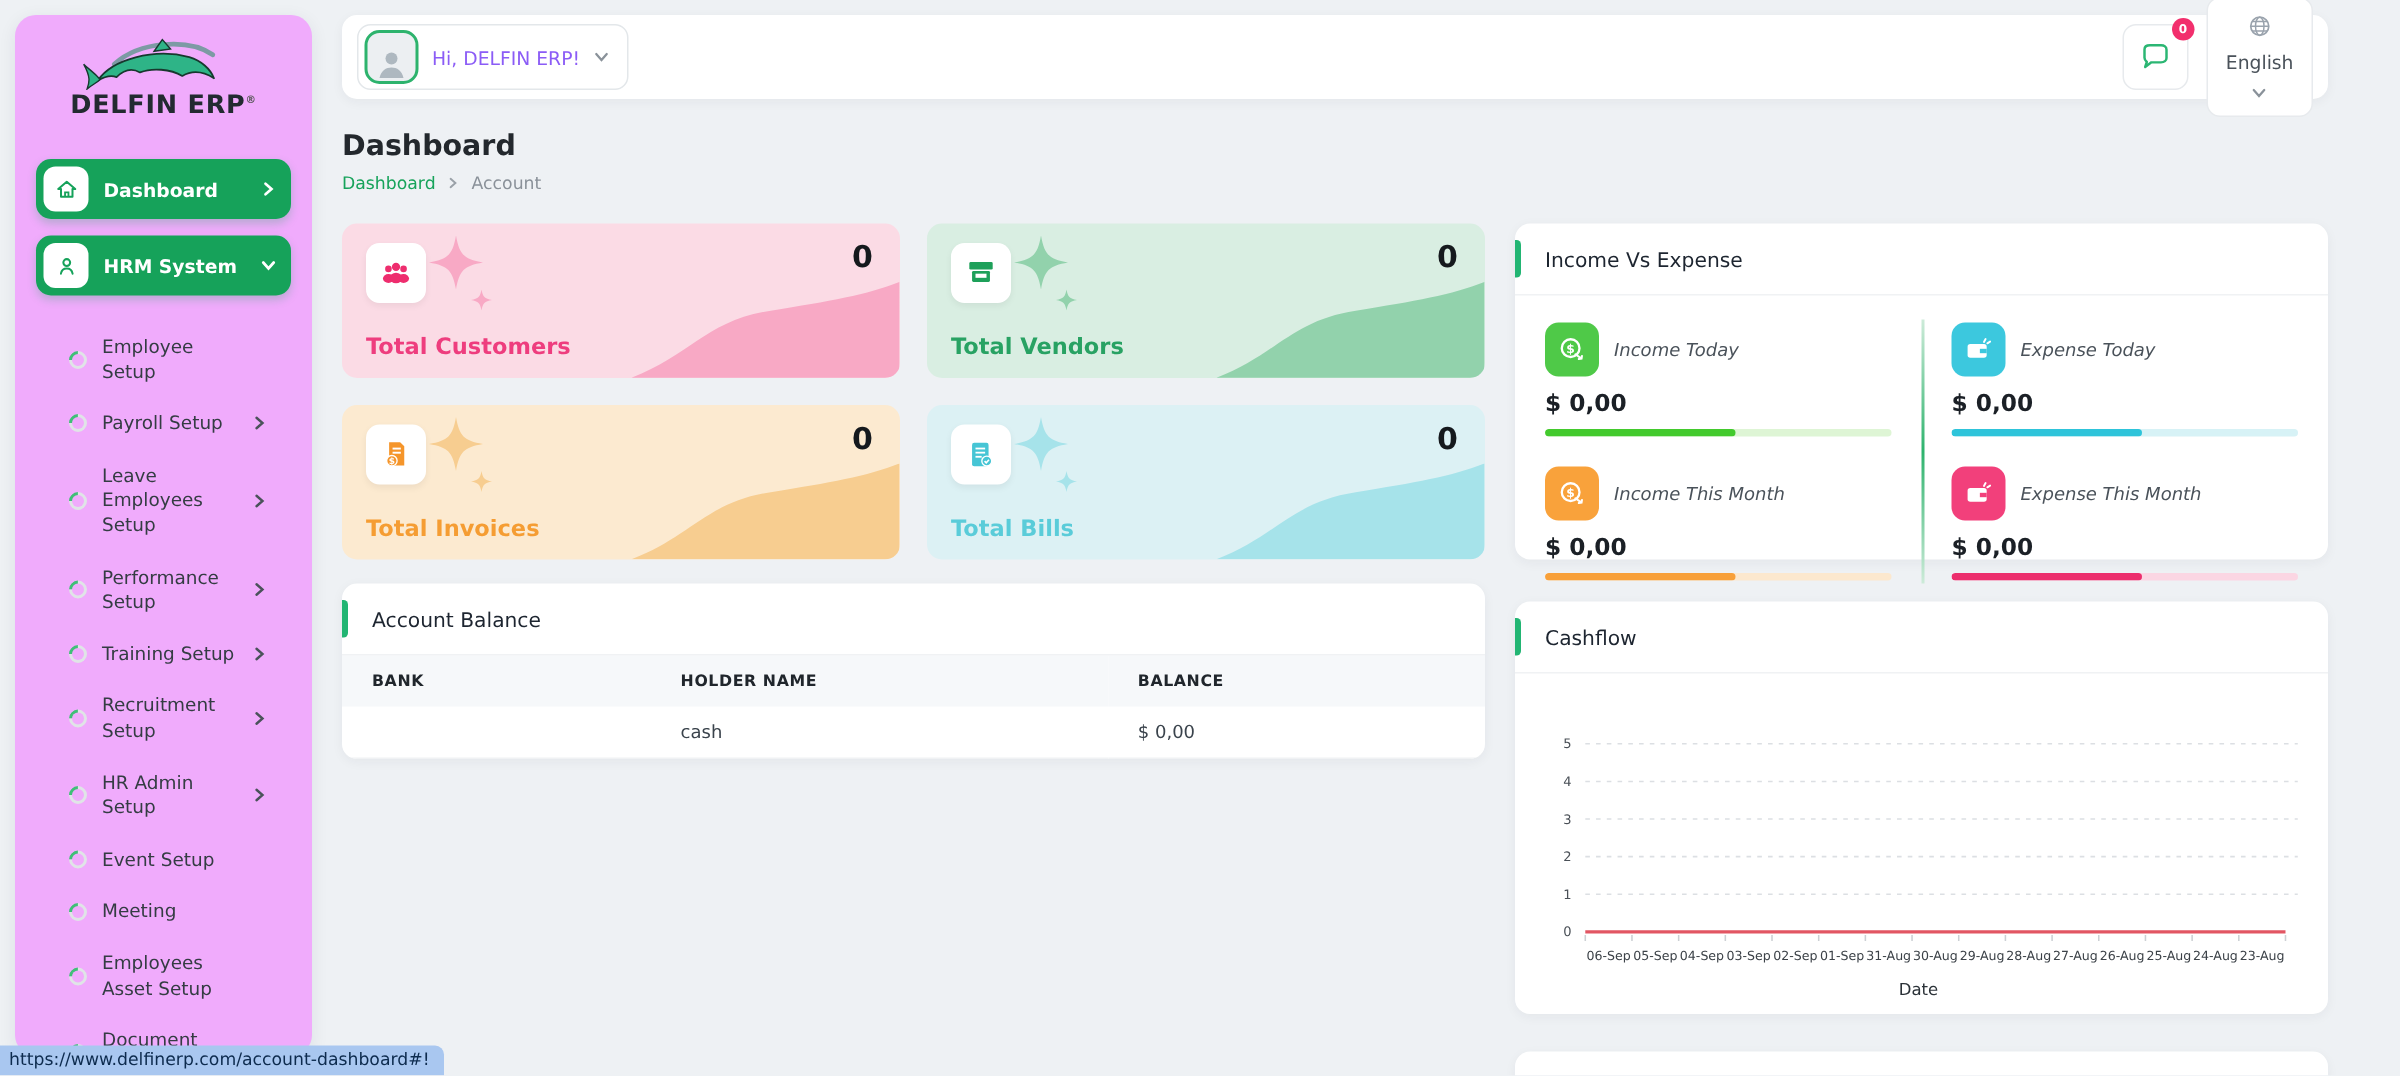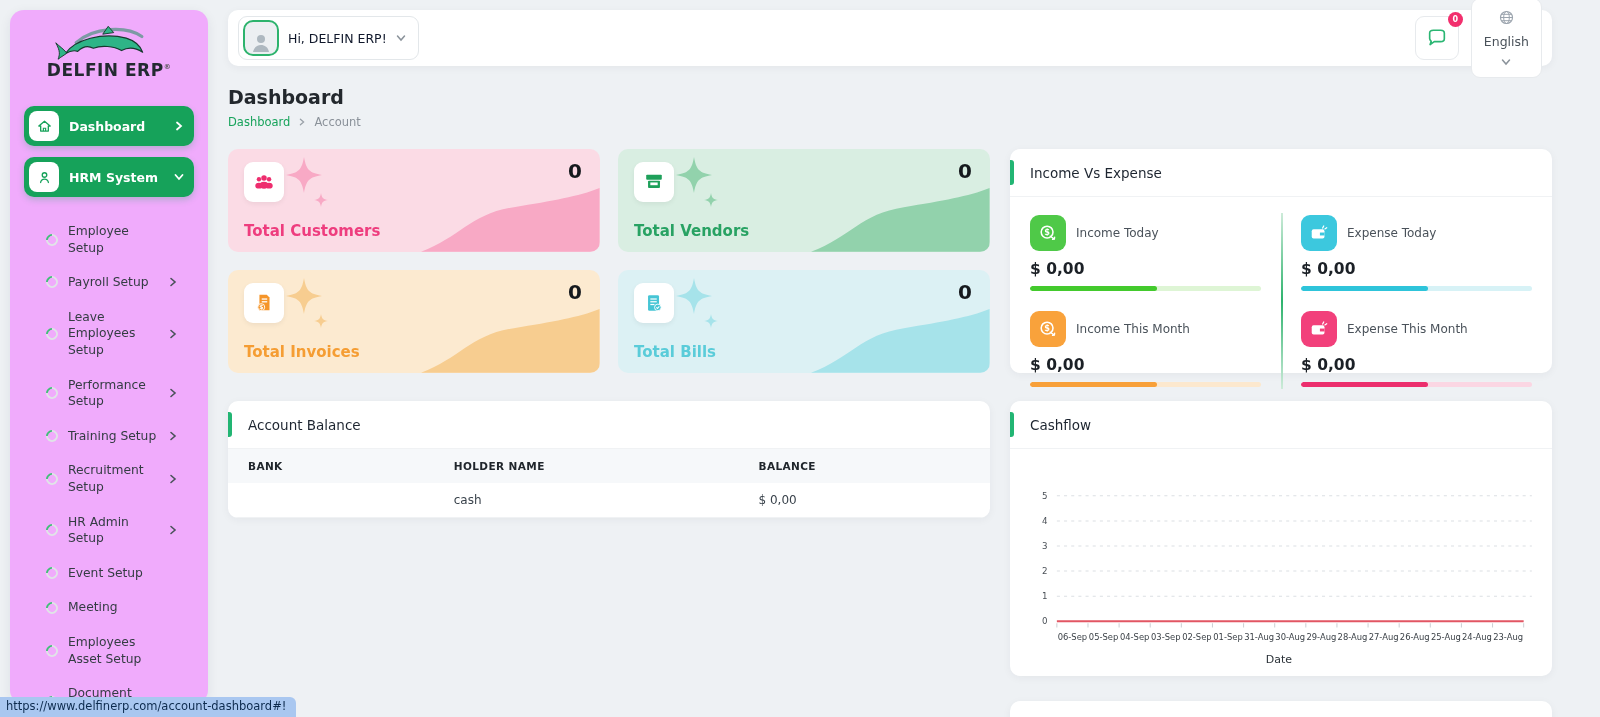--- a/index.html
+++ b/index.html
@@ -27,21 +27,21 @@
   .subitem .chev{color:#343c43;}
 
   
   .main{position:absolute;left:228px;top:10px;width:1324px;}
   .topbar{height:56px;background:#fff;border-radius:10px;box-shadow:0 2px 8px rgba(30,40,60,.05);
     display:flex;align-items:center;justify-content:space-between;padding:0 10px;box-sizing:border-box;}
   .user-pill{display:flex;align-items:center;gap:9px;border:1px solid #e3e7ea;border-radius:9px;
     padding:3px 12px 3px 4px;cursor:pointer;background:#fff;}
   .avatar{width:36px;height:36px;border-radius:10px;border:2px solid #2db36d;background:#eceff2;
     display:flex;align-items:end;justify-content:center;overflow:hidden;box-sizing:border-box;}
-  .user-pill .lbl{font-size:12.5px;color:#0f172a;font-weight:500;}
+  .user-pill .lbl{font-size:12.5px;color:#8b5cf6;font-weight:500;}
   .topbar-right{display:flex;align-items:center;gap:12px;}
   .icon-btn{position:relative;width:42px;height:42px;border:1px solid #e7eaed;border-radius:9px;
     display:flex;align-items:center;justify-content:center;cursor:pointer;background:#fff;}
   .badge{position:absolute;top:-5px;right:-5px;min-width:15px;height:15px;border-radius:50%;
     background:#f22f6d;color:#fff;font-size:8px;font-weight:bold;display:flex;align-items:center;
     justify-content:center;padding:0 2px;box-sizing:border-box;}
   .lang-pill{display:flex;align-items:center;gap:8px;border:1px solid #e7eaed;border-radius:9px;
     padding:10px 12px;cursor:pointer;background:#fff;flex-direction:column;}
   .lang-pill .lbl{font-size:12.5px;color:#4a525a;}
 
@@ -75,26 +75,26 @@
   .panel-title{font-size:13.5px;font-weight:normal;color:#1d2530;}
 
   .income-panel{height:224px;}
   .metrics{position:relative;display:grid;grid-template-columns:1fr 1fr;column-gap:40px;row-gap:20px;
     padding:18px 20px;box-sizing:border-box;}
   .metrics .divider-v{position:absolute;left:50%;top:16px;bottom:16px;width:2px;
     background:linear-gradient(180deg,#cdebd9,#2db36d,#cdebd9);}
   .metric .top{display:flex;align-items:center;gap:10px;}
   .m-icon{width:36px;height:36px;border-radius:9px;background:var(--icon);display:flex;
     align-items:center;justify-content:center;}
-  .metric .m-label{font-size:12px;color:#4a525a;}
+  .metric .m-label{font-size:12px;color:#4a525a;font-style:italic;}
   .metric .m-amount{font-size:15.5px;font-weight:bold;color:#1b2026;margin:9px 0 8px;}
   .track{height:5px;border-radius:3px;background:var(--track);overflow:hidden;}
   .fill{height:100%;border-radius:3px;background:var(--fill);}
 
-  .account-panel{margin-top:28px;height:117px;overflow:hidden;}
+  .account-panel{margin-top:16px;height:117px;overflow:hidden;}
   table.balance{width:100%;border-collapse:collapse;}
   table.balance th{background:#f6f8fa;text-align:left;font-size:10.5px;color:#20262c;
     letter-spacing:.4px;padding:11px 20px;font-weight:bold;}
   table.balance td{font-size:12px;color:#3a434c;padding:10px 20px;border-bottom:1px solid #f0f2f4;}
   .col-bank{width:27%;} .col-holder{width:40%;} .col-balance{width:33%;}
 
   .cashflow-panel{margin-top:28px;height:275px;overflow:hidden;}
   .chart-wrap{padding:10px 14px 0 10px;}
   .chart-xlabel{text-align:center;font-size:11px;font-weight:normal;color:#2b3238;margin-top:2px;}
 

